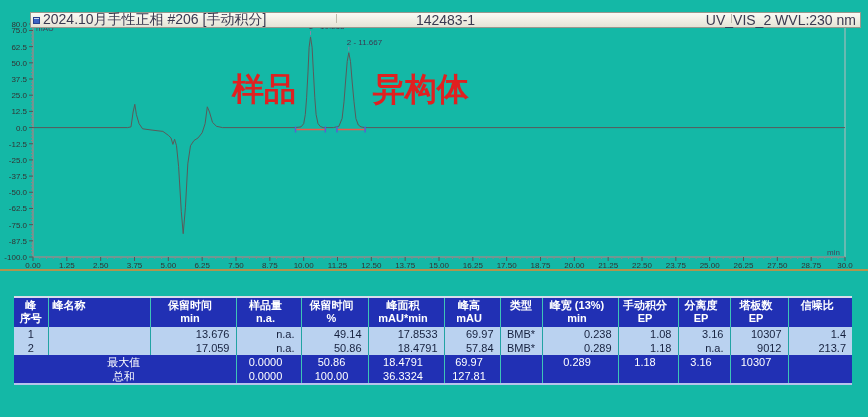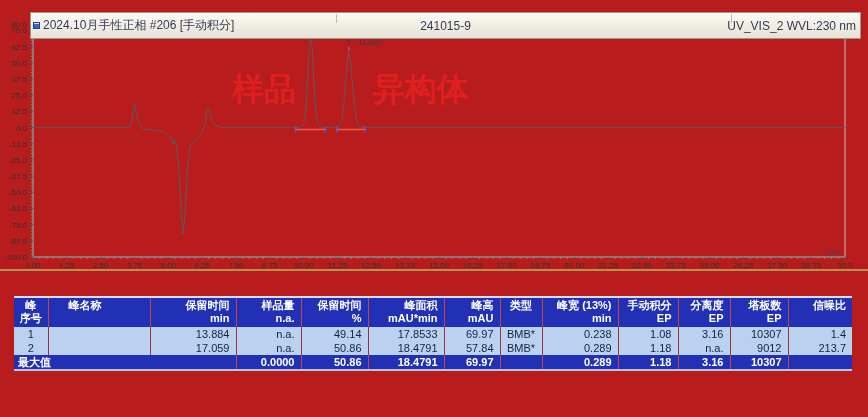--- a/index.html
+++ b/index.html
@@ -1,45 +1,45 @@
 <!DOCTYPE html>
 <html><head>
 <meta charset="utf-8">
 <style>
   html,body{margin:0;padding:0;background:#fff;}
-  .stage{position:relative;width:868px;height:417px;background:#b91c1c;overflow:hidden;
+  .stage{position:relative;width:868px;height:417px;background:#14b8a6;overflow:hidden;
          font-family:"Liberation Sans",sans-serif;}
   
-  .chrom-header{position:absolute;left:30px;top:12px;width:831px;height:27px;box-sizing:border-box;
+  .chrom-header{position:absolute;left:30px;top:12px;width:831px;height:16px;box-sizing:border-box;
     border:1px solid #98988e;background:linear-gradient(#fbfaf4,#e5e3d6);
-    font-size:12px;color:#3a3a50;z-index:3;display:flex;align-items:center;}
+    font-size:14px;color:#3a3a50;z-index:3;display:flex;align-items:center;}
   .doc-icon{display:inline-block;width:7px;height:7px;margin:0 3px 0 2px;
     background:#3b62c4;border:1px solid #26408f;box-sizing:border-box;
     box-shadow:inset 0 1px 0 #cdd9f2;}
   .ch-sample{position:absolute;left:50%;transform:translateX(-50%);}
   .ch-channel{position:absolute;right:4px;margin-left:32px;}
   .ch-div{position:absolute;top:1px;width:1px;height:9px;background:#bdbbac;}
   .ch-div1{left:305px;} .ch-div2{left:700px;}
   svg{position:absolute;left:0;top:0;}
   svg text{font-family:"Liberation Sans",sans-serif;}
   
   table.peaks{position:absolute;left:14px;top:296px;width:838px;border-collapse:collapse;
     table-layout:fixed;font-size:11px;border-top:2px solid #d9dcea;border-bottom:2px solid #b5c4ea;}
   .peaks th,.peaks td{padding:0 6px 0 0;height:14px;line-height:14px;overflow:hidden;
     white-space:nowrap;text-align:right;}
   .peaks thead th{background:#2130b4;color:#ffffff;font-weight:bold;height:28px;
-    line-height:13px;vertical-align:top;padding-top:1px;border-left:1px solid rgba(255,255,255,0.18);}
+    line-height:13px;vertical-align:top;padding-top:1px;border-left:1px solid rgba(255,255,255,0.18);text-align:center;}
   .peaks thead th:first-child{border-left:none;}
   .peaks tr.data-row td{background:#bad2f0;color:#16213e;border-left:1px solid rgba(70,100,160,0.25);}
   .peaks tr.data-row td:first-child{border-left:none;}
-  .peaks tr.summary-row td{background:#2130b4;color:#ffffff;font-weight:bold;
-    border-left:1px solid rgba(255,255,255,0.18);}
+  .peaks tr.summary-row td{background:#2130b4;color:#ffffff;font-weight:normal;
+    border-left:1px solid rgba(255,255,255,0.18);text-align:center;}
   .peaks tr.summary-row td:first-child{border-left:none;}
   .peaks .c0{text-align:center;padding-right:0;}
-  .peaks .c1{text-align:left;padding-left:20px;padding-right:0;}
+  .peaks .c1{text-align:left;padding-left:4px;padding-right:0;}
   .peaks .c7{text-align:center;padding-right:0;margin-top:20px;}
   .peaks .sum-label{text-align:left;padding-left:4px;}
 </style>
 </head>
 <body>
 
 <div class="stage">
 
   <svg id="plot" width="868" height="276">
       <rect x="33" y="24" width="812" height="233" fill="none" stroke="#bcbcbc" stroke-width="1"></rect>
@@ -295,21 +295,21 @@
       <text x="346.78679999999997" y="44.73666666666665" font-size="8" fill="#3a3a52">2 - 11.667</text>
       <text x="263.8786666666667" y="100.3722222222222" text-anchor="middle" font-size="32" font-weight="bold" fill="#e02020">样品</text>
       <text x="420.86533333333335" y="100.3722222222222" text-anchor="middle" font-size="32" font-weight="bold" fill="#e02020">异构体</text>
       <rect x="0" y="269" width="868" height="2" fill="#b2944d"></rect>
     </svg>
 
   <div class="chrom-header">
     <span class="doc-icon"></span>
     <span class="ch-title">2024.10月手性正相 #206 [手动积分]</span>
     <span class="ch-div ch-div1"></span>
-    <span class="ch-sample">241015-9</span>
+    <span class="ch-sample">142483-1</span>
     <span class="ch-div ch-div2"></span>
     <span class="ch-channel">UV_VIS_2 WVL:230 nm</span>
   </div>
 
   <table class="peaks">
     <colgroup>
       <col style="width:34px">
         <col style="width:102px">
         <col style="width:86px">
         <col style="width:65px">
@@ -376,21 +376,21 @@
           <th class="c12">
             <div>信噪比</div>
             <div>&nbsp;</div>
           </th>
         </tr>
       </thead>
     <tbody id="peaks-body">
         <tr class="data-row">
           <td class="c0">1</td>
           <td class="c1"></td>
-          <td class="c2">13.884</td>
+          <td class="c2">13.676</td>
           <td class="c3">n.a.</td>
           <td class="c4">49.14</td>
           <td class="c5">17.8533</td>
           <td class="c6">69.97</td>
           <td class="c7">BMB*</td>
           <td class="c8">0.238</td>
           <td class="c9">1.08</td>
           <td class="c10">3.16</td>
           <td class="c11">10307</td>
           <td class="c12">1.4</td>
@@ -416,15 +416,28 @@
           <td class="c4">50.86</td>
           <td class="c5">18.4791</td>
           <td class="c6">69.97</td>
           <td class="c7"></td>
           <td class="c8">0.289</td>
           <td class="c9">1.18</td>
           <td class="c10">3.16</td>
           <td class="c11">10307</td>
           <td class="c12"></td>
         </tr>
+        <tr class="summary-row">
+          <td colspan="3" class="sum-label">总和</td>
+          <td class="c3">0.0000</td>
+          <td class="c4">100.00</td>
+          <td class="c5">36.3324</td>
+          <td class="c6">127.81</td>
+          <td class="c7"></td>
+          <td class="c8"></td>
+          <td class="c9"></td>
+          <td class="c10"></td>
+          <td class="c11"></td>
+          <td class="c12"></td>
+        </tr>
       </tbody>
   </table>
 </div>
 
 </body></html>

